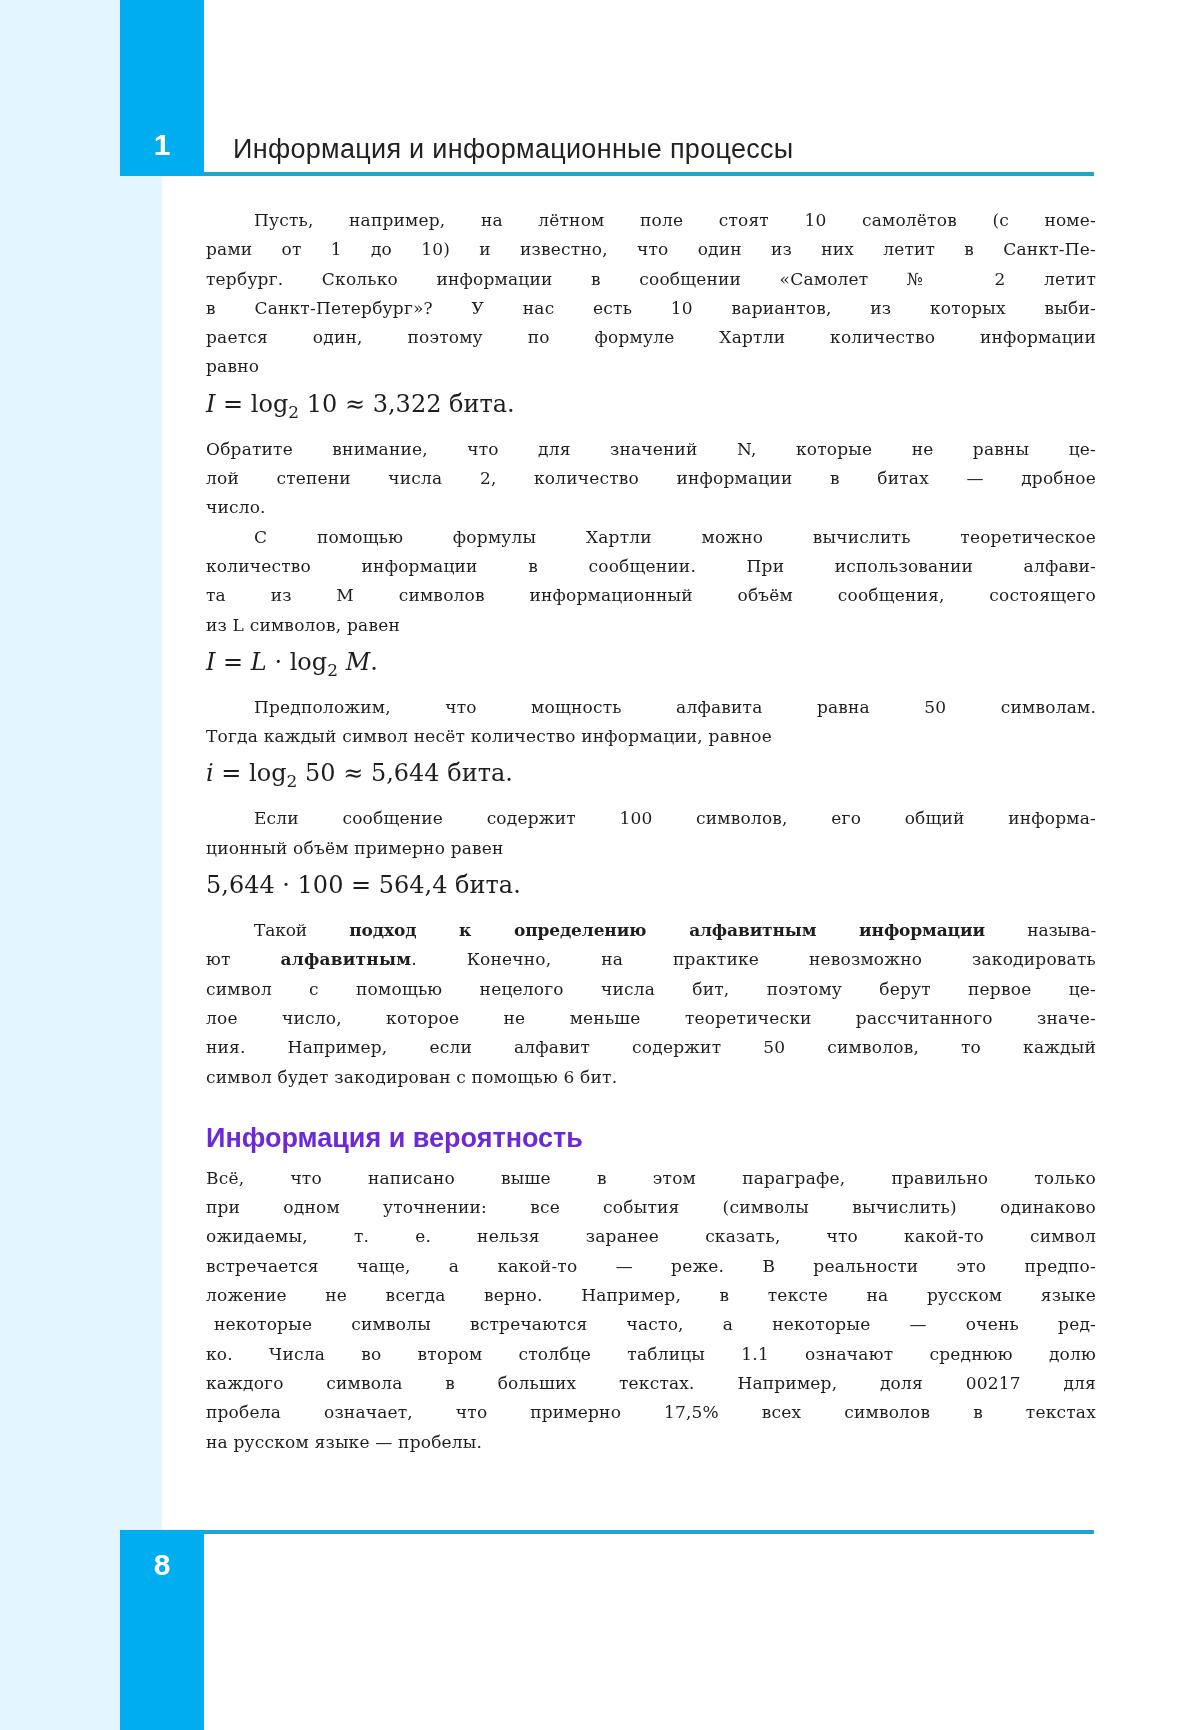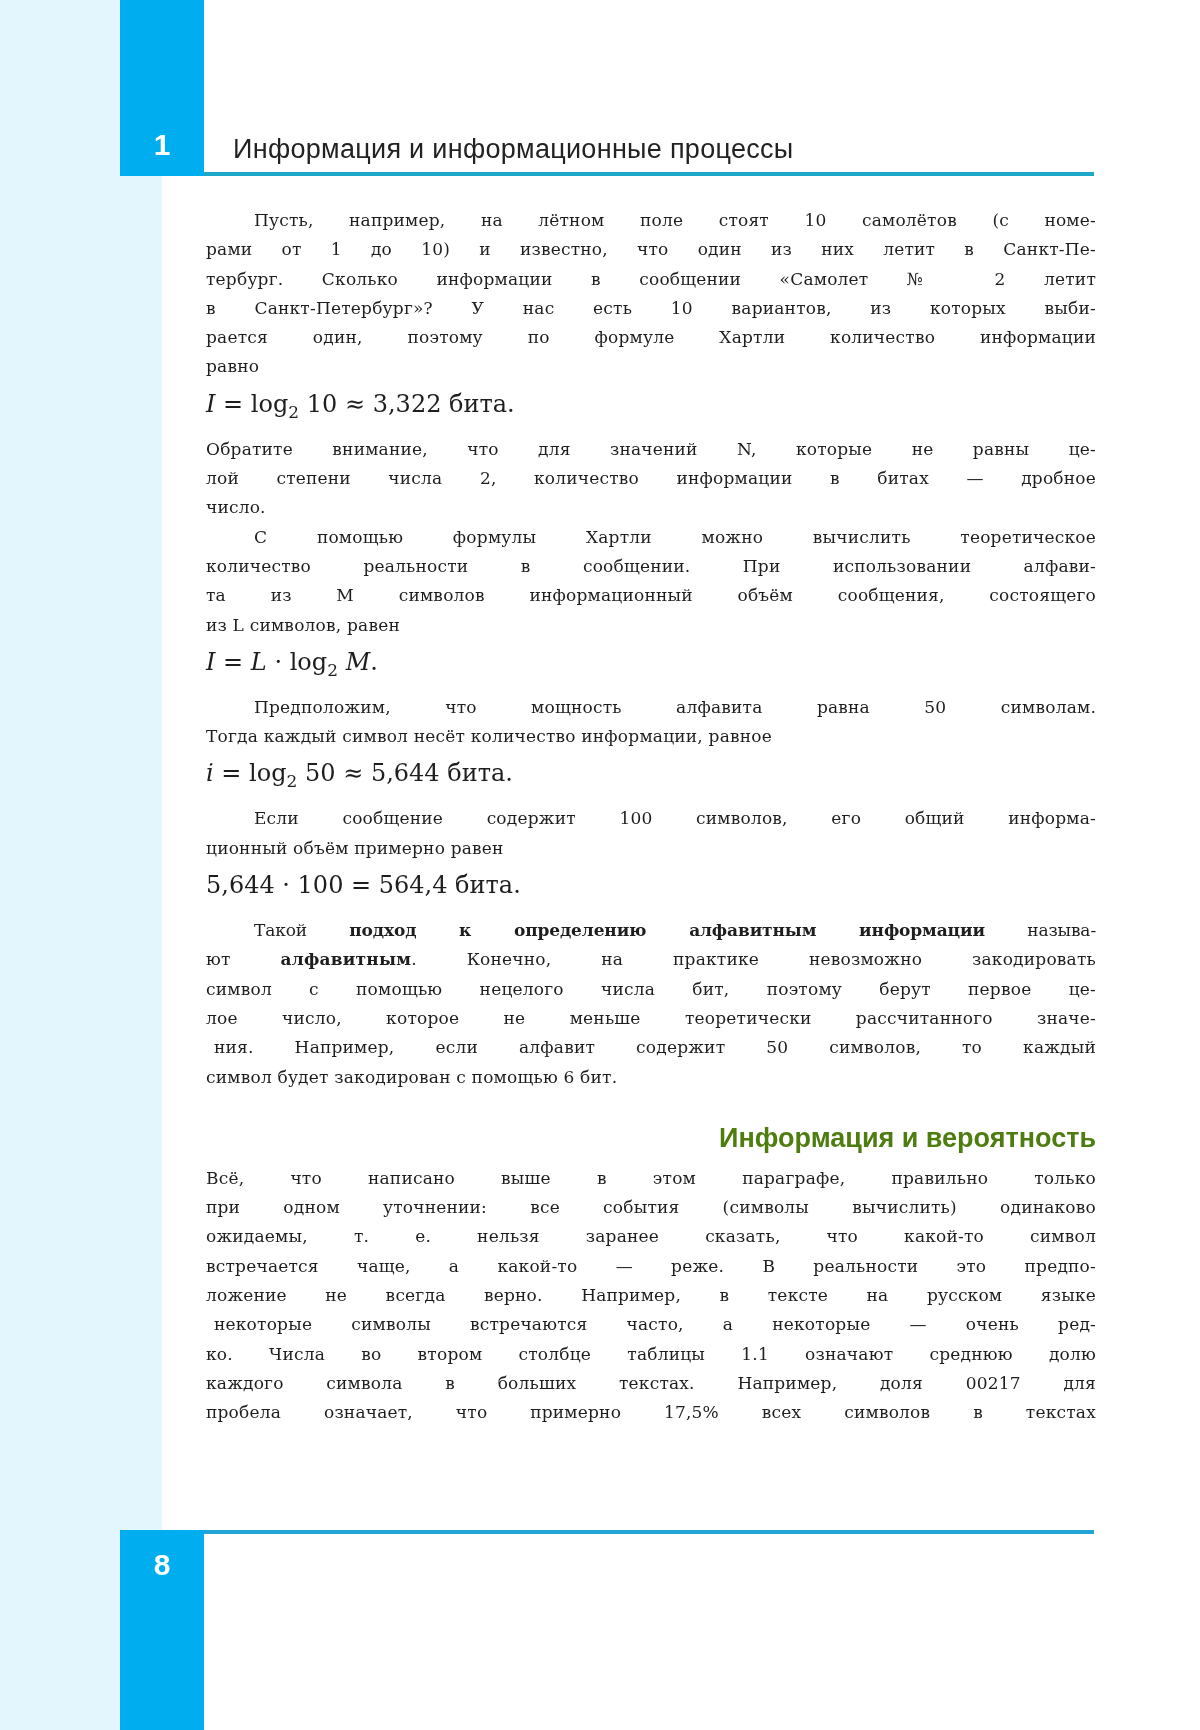--- a/index.html
+++ b/index.html
@@ -20,21 +20,21 @@
   .content { position:absolute; left:206px; top:206px; width:890px; }
   .line { display:block; height:29.3px; line-height:29.3px; font-size:17px; text-align:justify;
           text-align-last:justify; white-space:nowrap; overflow:visible; letter-spacing:0.2px; }
   .line.last { text-align-last:left; }
   .line.indent { padding-left:48px; }
   .formula { display:block; font-size:24px; height:29px; line-height:29px; margin:8px 0 16px 0; }
   .formula i { font-style:italic; }
   .formula sub { font-size:17px; vertical-align:-6px; }
   .bold { font-weight:bold; }
   .section-heading { font-family:"Liberation Sans", sans-serif; font-weight:bold; font-size:27px;
-         height:40px; line-height:40px; margin:26px 0 6px 0; color:#4d7c0f;text-align:right; }
+         height:40px; line-height:40px; margin:26px 0 6px 0; color:#6d28d9; }
 </style>
 </head>
 <body>
 
 <div class="left-band"></div>
 <div class="tab-top"></div>
 <div class="chapter-num">1</div>
 <div class="header-title">Информация и информационные процессы</div>
 <div class="rule top"></div>
 
@@ -49,21 +49,21 @@
   </div>
   <div class="formula"><i>I</i><span> = log</span><sub>2</sub><span> 10 ≈ 3,322 бита.</span></div>
 
   <div>
     <span class="line" style="white-space: nowrap;">Обратите внимание, что для значений N, которые не равны це-</span>
     <span class="line" style="white-space: nowrap;">лой степени числа 2, количество информации в битах — дробное</span>
     <span class="line last">число.</span>
   </div>
   <div>
     <span class="line indent" style="white-space: nowrap;">С помощью формулы Хартли можно вычислить теоретическое</span>
-    <span class="line" style="white-space: nowrap;">количество реальности в сообщении. При использовании алфави-</span>
+    <span class="line" style="white-space: nowrap;">количество информации в сообщении. При использовании алфави-</span>
     <span class="line" style="white-space: nowrap;">та из M символов информационный объём сообщения, состоящего</span>
     <span class="line last">из L символов, равен</span>
   </div>
   <div class="formula"><i>I</i><span> = </span><i>L</i><span> · log</span><sub>2</sub><i> M</i><span>.</span></div>
 
   <div>
     <span class="line indent" style="white-space: nowrap;">Предположим, что мощность алфавита равна 50 символам.</span>
     <span class="line last">Тогда каждый символ несёт количество информации, равное</span>
   </div>
   <div class="formula"><i>i</i><span> = log</span><sub>2</sub><span> 50 ≈ 5,644 бита.</span></div>
@@ -72,34 +72,35 @@
     <span class="line indent" style="white-space: nowrap;">Если сообщение содержит 100 символов, его общий информа-</span>
     <span class="line last">ционный объём примерно равен</span>
   </div>
   <div class="formula">5,644 · 100 = 564,4 бита.</div>
 
   <div>
     <span class="line indent" style="white-space: nowrap; letter-spacing: -0.129241px;"><span>Такой </span><span class="bold">подход к определению алфавитным информации</span><span> называ-</span></span>
     <span class="line" style="white-space: nowrap;"><span>ют </span><span class="bold">алфавитным</span><span>. Конечно, на практике невозможно закодировать</span></span>
     <span class="line" style="white-space: nowrap;">символ с помощью нецелого числа бит, поэтому берут первое це-</span>
     <span class="line" style="white-space: nowrap;">лое число, которое не меньше теоретически рассчитанного значе-</span>
-    <span class="line" style="white-space: nowrap; margin-left: 8px;">ния. Например, если алфавит содержит 50 символов, то каждый</span>
+    <span class="line" style="white-space: nowrap;">ния. Например, если алфавит содержит 50 символов, то каждый</span>
     <span class="line last">символ будет закодирован с помощью 6 бит.</span>
   </div>
 
   <div class="section-heading">Информация и вероятность</div>
 
   <div>
     <span class="line" style="white-space: nowrap;">Всё, что написано выше в этом параграфе, правильно только</span>
     <span class="line" style="white-space: nowrap;">при одном уточнении: все события (символы вычислить) одинаково</span>
     <span class="line" style="white-space: nowrap;">ожидаемы, т. е. нельзя заранее сказать, что какой-то символ</span>
     <span class="line" style="white-space: nowrap;">встречается чаще, а какой-то — реже. В реальности это предпо-</span>
     <span class="line" style="white-space: nowrap;">ложение не всегда верно. Например, в тексте на русском языке</span>
     <span class="line" style="white-space: nowrap; margin-left: 8px;">некоторые символы встречаются часто, а некоторые — очень ред-</span>
     <span class="line" style="white-space: nowrap;">ко. Числа во втором столбце таблицы 1.1 означают среднюю долю</span>
     <span class="line" style="white-space: nowrap;">каждого символа в больших текстах. Например, доля 00217 для</span>
     <span class="line" style="white-space: nowrap;">пробела означает, что примерно 17,5% всех символов в текстах</span>
+    <span class="line last">на русском языке — пробелы.</span>
   </div>
 </div>
 
 <div class="rule bottom"></div>
 <div class="tab-bottom"></div>
 <div class="page-num">8</div>
 
 </body></html>

